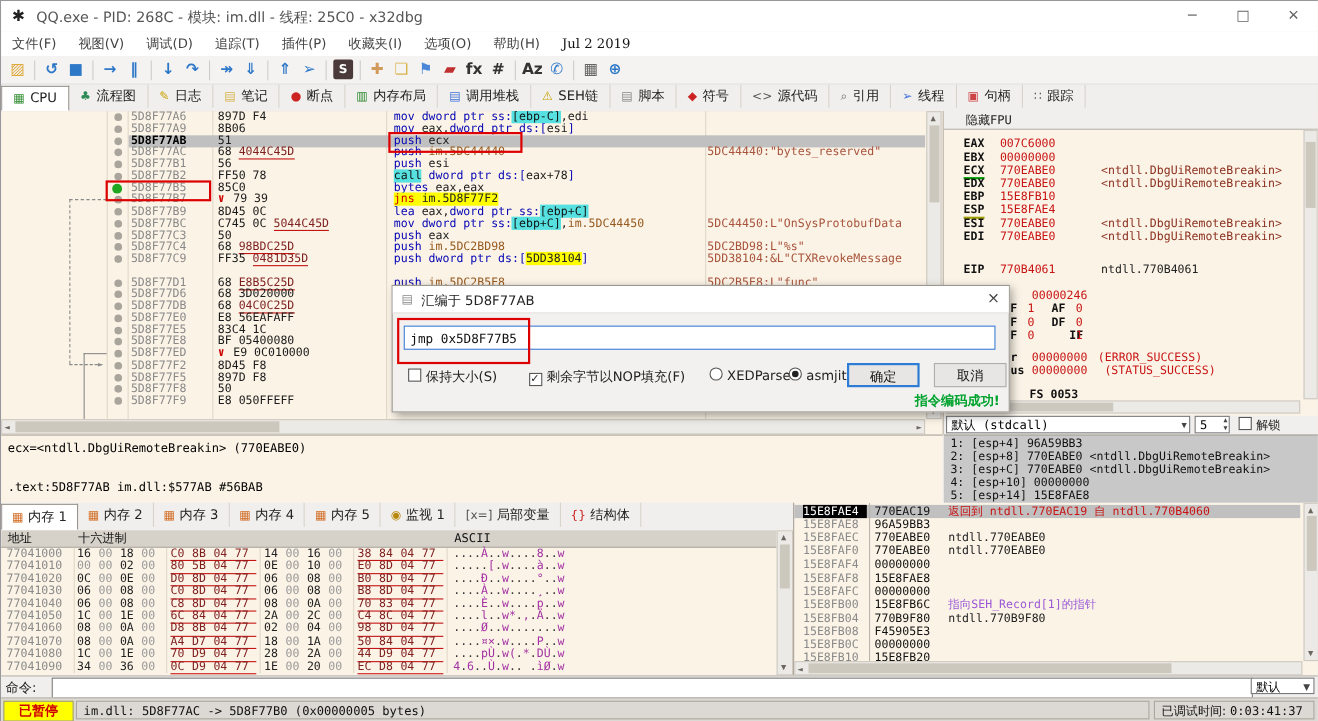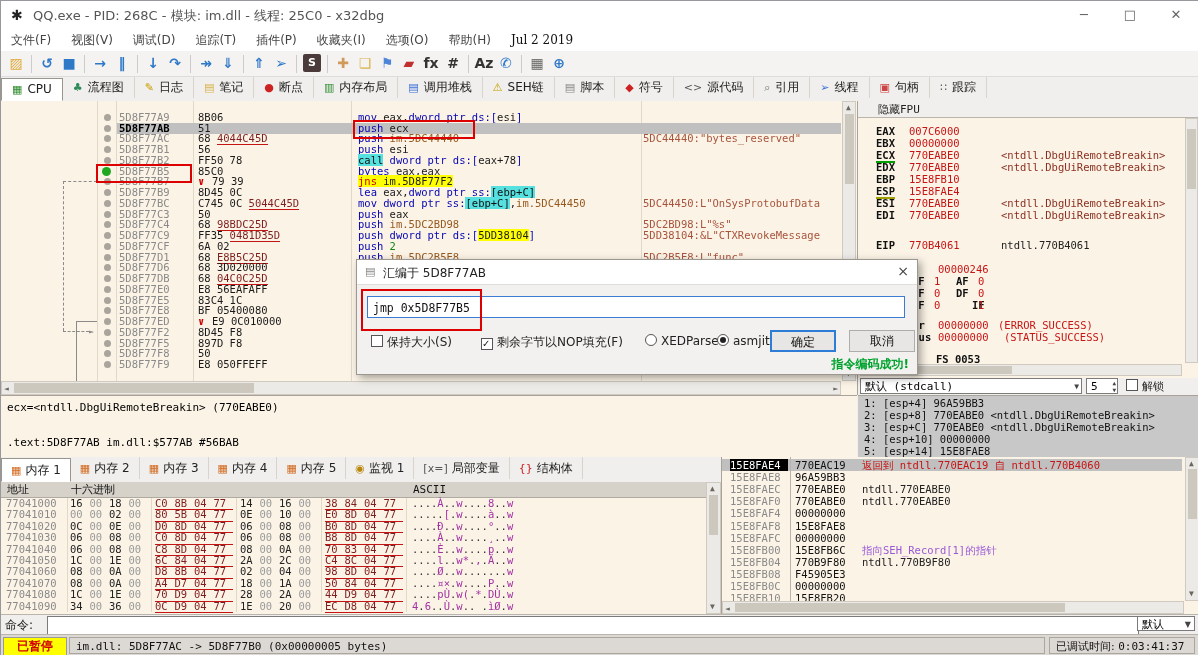--- a/index.html
+++ b/index.html
@@ -139,33 +139,33 @@
   <div id="menubar"><span class="menu-item">文件(F)</span><span class="menu-item">视图(V)</span><span class="menu-item">调试(D)</span><span class="menu-item">追踪(T)</span><span class="menu-item">插件(P)</span><span class="menu-item">收藏夹(I)</span><span class="menu-item">选项(O)</span><span class="menu-item">帮助(H)</span><span id="menu-date">Jul 2 2019</span></div>
   <div id="toolbar"><span class="tbi" style="color: rgb(224, 169, 62);">▨</span><span class="tbsep"></span><span class="tbi" style="color: rgb(46, 120, 200);">↺</span><span class="tbi" style="color: rgb(46, 120, 200);">■</span><span class="tbsep"></span><span class="tbi" style="color: rgb(46, 120, 200);">→</span><span class="tbi" style="color: rgb(46, 120, 200);">‖</span><span class="tbsep"></span><span class="tbi" style="color: rgb(46, 120, 200);">↓</span><span class="tbi" style="color: rgb(46, 120, 200);">↷</span><span class="tbsep"></span><span class="tbi" style="color: rgb(46, 120, 200);">↠</span><span class="tbi" style="color: rgb(46, 120, 200);">⇓</span><span class="tbsep"></span><span class="tbi" style="color: rgb(46, 120, 200);">⇑</span><span class="tbi" style="color: rgb(46, 120, 200);">➢</span><span class="tbsep"></span><span class="tbi tbi-badge">S</span><span class="tbsep"></span><span class="tbi" style="color: rgb(210, 154, 90);">✚</span><span class="tbi" style="color: rgb(216, 178, 74);">❏</span><span class="tbi" style="color: rgb(77, 134, 216);">⚑</span><span class="tbi" style="color: rgb(192, 48, 48);">▰</span><span class="tbi" style="color: rgb(51, 51, 51);">fx</span><span class="tbi" style="color: rgb(51, 51, 51);">#</span><span class="tbsep"></span><span class="tbi" style="color: rgb(51, 51, 51);">Az</span><span class="tbi" style="color: rgb(46, 120, 200);">✆</span><span class="tbsep"></span><span class="tbi" style="color: rgb(102, 102, 102);">▦</span><span class="tbi" style="color: rgb(46, 120, 200);">⊕</span></div>
   <div id="tabbar"><span class="vtab active"><span class="tg" style="color: rgb(46, 139, 46);">▦</span><span>CPU</span></span><span class="vtab"><span class="tg" style="color: rgb(46, 139, 87);">♣</span><span>流程图</span></span><span class="vtab"><span class="tg" style="color: rgb(200, 160, 0);">✎</span><span>日志</span></span><span class="vtab"><span class="tg" style="color: rgb(217, 179, 77);">▤</span><span>笔记</span></span><span class="vtab"><span class="tg" style="color: rgb(204, 34, 34);">●</span><span>断点</span></span><span class="vtab"><span class="tg" style="color: rgb(46, 139, 46);">▥</span><span>内存布局</span></span><span class="vtab"><span class="tg" style="color: rgb(58, 111, 217);">▤</span><span>调用堆栈</span></span><span class="vtab"><span class="tg" style="color: rgb(200, 160, 0);">⚠</span><span>SEH链</span></span><span class="vtab"><span class="tg" style="color: rgb(136, 136, 136);">▤</span><span>脚本</span></span><span class="vtab"><span class="tg" style="color: rgb(204, 34, 34);">◆</span><span>符号</span></span><span class="vtab"><span class="tg" style="color: rgb(85, 85, 85);">&lt;&gt;</span><span>源代码</span></span><span class="vtab"><span class="tg" style="color: rgb(119, 119, 119);">⌕</span><span>引用</span></span><span class="vtab"><span class="tg" style="color: rgb(58, 111, 217);">➢</span><span>线程</span></span><span class="vtab"><span class="tg" style="color: rgb(204, 68, 68);">▣</span><span>句柄</span></span><span class="vtab"><span class="tg" style="color: rgb(85, 85, 85);">∷</span><span>跟踪</span></span></div>
 
   <div id="disasm" class="mono">
       <div class="dcol" style="left: 96px;"></div>
       <div class="dcol" style="left: 115px;"></div>
       <div class="dcol" style="left: 192px;"></div>
       <div class="dcol" style="left: 350px;"></div>
       <div class="dcol" style="left: 640px;"></div>
+      <div class="drow" style="top: 0px;"><span class="ddot"></span><span class="daddr">5D8F77A6</span><span class="dbytes"><span>897D F4</span></span><span class="dins"><span class="mn">mov </span><span class="mn">dword ptr ss:</span><span class="cy">[ebp-C]</span><span class="pl">,</span><span class="pl">edi</span></span></div>
       <div class="drow" style="top: 10.75px;"><span class="ddot"></span><span class="daddr">5D8F77A9</span><span class="dbytes"><span>8B06</span></span><span class="dins"><span class="mn">mov </span><span class="pl">eax</span><span class="pl">,</span><span class="mn">dword ptr ds:[</span><span class="pl">esi</span><span class="mn">]</span></span></div>
       <div class="drow" style="top: 21.5px;"><div class="dsel"></div><span class="ddot"></span><span class="daddr sel">5D8F77AB</span><span class="dbytes"><span>51</span></span><span class="dins"><span class="mn">push </span><span class="pl">ecx</span></span></div>
       <div class="drow" style="top: 32.25px;"><span class="ddot"></span><span class="daddr">5D8F77AC</span><span class="dbytes"><span>68 </span><span class="bu">4044C45D</span></span><span class="dins"><span class="mn">push </span><span class="im">im.5DC44440</span></span><span class="dcmt">5DC44440:"bytes_reserved"</span></div>
       <div class="drow" style="top: 43px;"><span class="ddot"></span><span class="daddr">5D8F77B1</span><span class="dbytes"><span>56</span></span><span class="dins"><span class="mn">push </span><span class="pl">esi</span></span></div>
       <div class="drow" style="top: 53.75px;"><span class="ddot"></span><span class="daddr">5D8F77B2</span><span class="dbytes"><span>FF50 78</span></span><span class="dins"><span class="cyb">call</span><span class="mn"> dword ptr ds:[</span><span class="pl">eax+78</span><span class="mn">]</span></span></div>
       <div class="drow" style="top: 64.5px;"><span class="ddot bp"></span><span class="daddr">5D8F77B5</span><span class="dbytes"><span>85C0</span></span><span class="dins"><span class="mn">bytes </span><span class="pl">eax</span><span class="pl">,</span><span class="pl">eax</span></span></div>
       <div class="drow" style="top: 75.25px;"><span class="ddot"></span><span class="daddr">5D8F77B7</span><span class="dmark">∨</span><span class="dbytes shift"><span>79 39</span></span><span class="dins"><span class="jr">jns </span><span class="jt">im.5D8F77F2</span></span></div>
       <div class="drow" style="top: 86px;"><span class="ddot"></span><span class="daddr">5D8F77B9</span><span class="dbytes"><span>8D45 0C</span></span><span class="dins"><span class="mn">lea </span><span class="pl">eax</span><span class="pl">,</span><span class="mn">dword ptr ss:</span><span class="cy">[ebp+C]</span></span></div>
       <div class="drow" style="top: 96.75px;"><span class="ddot"></span><span class="daddr">5D8F77BC</span><span class="dbytes"><span>C745 0C </span><span class="bu">5044C45D</span></span><span class="dins"><span class="mn">mov </span><span class="mn">dword ptr ss:</span><span class="cy">[ebp+C]</span><span class="pl">,</span><span class="im">im.5DC44450</span></span><span class="dcmt">5DC44450:L"OnSysProtobufData</span></div>
       <div class="drow" style="top: 107.5px;"><span class="ddot"></span><span class="daddr">5D8F77C3</span><span class="dbytes"><span>50</span></span><span class="dins"><span class="mn">push </span><span class="pl">eax</span></span></div>
       <div class="drow" style="top: 118.25px;"><span class="ddot"></span><span class="daddr">5D8F77C4</span><span class="dbytes"><span>68 </span><span class="bu">98BDC25D</span></span><span class="dins"><span class="mn">push </span><span class="im">im.5DC2BD98</span></span><span class="dcmt">5DC2BD98:L"%s"</span></div>
       <div class="drow" style="top: 129px;"><span class="ddot"></span><span class="daddr">5D8F77C9</span><span class="dbytes"><span>FF35 </span><span class="bu">0481D35D</span></span><span class="dins"><span class="mn">push </span><span class="mn">dword ptr ds:[</span><span class="ylw">5DD38104</span><span class="mn">]</span></span><span class="dcmt">5DD38104:&amp;L"CTXRevokeMessage</span></div>
-      <div class="drow" style="top: 139.75px;"><span class="ddot"></span><span class="daddr">5D8F77CF</span><span class="dbytes"><span>6A 02</span></span><span class="dins"><span class="mn">push </span><span class="gr">2</span></span></div>
       <div class="drow" style="top: 150.5px;"><span class="ddot"></span><span class="daddr">5D8F77D1</span><span class="dbytes"><span>68 </span><span class="bu">E8B5C25D</span></span><span class="dins"><span class="mn">push </span><span class="im">im.5DC2B5E8</span></span><span class="dcmt">5DC2B5E8:L"func"</span></div>
       <div class="drow" style="top: 161.25px;"><span class="ddot"></span><span class="daddr">5D8F77D6</span><span class="dbytes"><span>68 3D020000</span></span><span class="dins"></span></div>
       <div class="drow" style="top: 172px;"><span class="ddot"></span><span class="daddr">5D8F77DB</span><span class="dbytes"><span>68 </span><span class="bu">04C0C25D</span></span><span class="dins"></span></div>
       <div class="drow" style="top: 182.75px;"><span class="ddot"></span><span class="daddr">5D8F77E0</span><span class="dbytes"><span>E8 56EAFAFF</span></span><span class="dins"></span></div>
       <div class="drow" style="top: 193.5px;"><span class="ddot"></span><span class="daddr">5D8F77E5</span><span class="dbytes"><span>83C4 1C</span></span><span class="dins"></span></div>
       <div class="drow" style="top: 204.25px;"><span class="ddot"></span><span class="daddr">5D8F77E8</span><span class="dbytes"><span>BF 05400080</span></span><span class="dins"></span></div>
       <div class="drow" style="top: 215px;"><span class="ddot"></span><span class="daddr">5D8F77ED</span><span class="dmark">∨</span><span class="dbytes shift"><span>E9 0C010000</span></span><span class="dins"></span></div>
       <div class="drow" style="top: 225.75px;"><span class="ddot"></span><span class="daddr">5D8F77F2</span><span class="dbytes"><span>8D45 F8</span></span><span class="dins"></span></div>
       <div class="drow" style="top: 236.5px;"><span class="ddot"></span><span class="daddr">5D8F77F5</span><span class="dbytes"><span>897D F8</span></span><span class="dins"></span></div>
       <div class="drow" style="top: 247.25px;"><span class="ddot"></span><span class="daddr">5D8F77F8</span><span class="dbytes"><span>50</span></span><span class="dins"></span></div>

